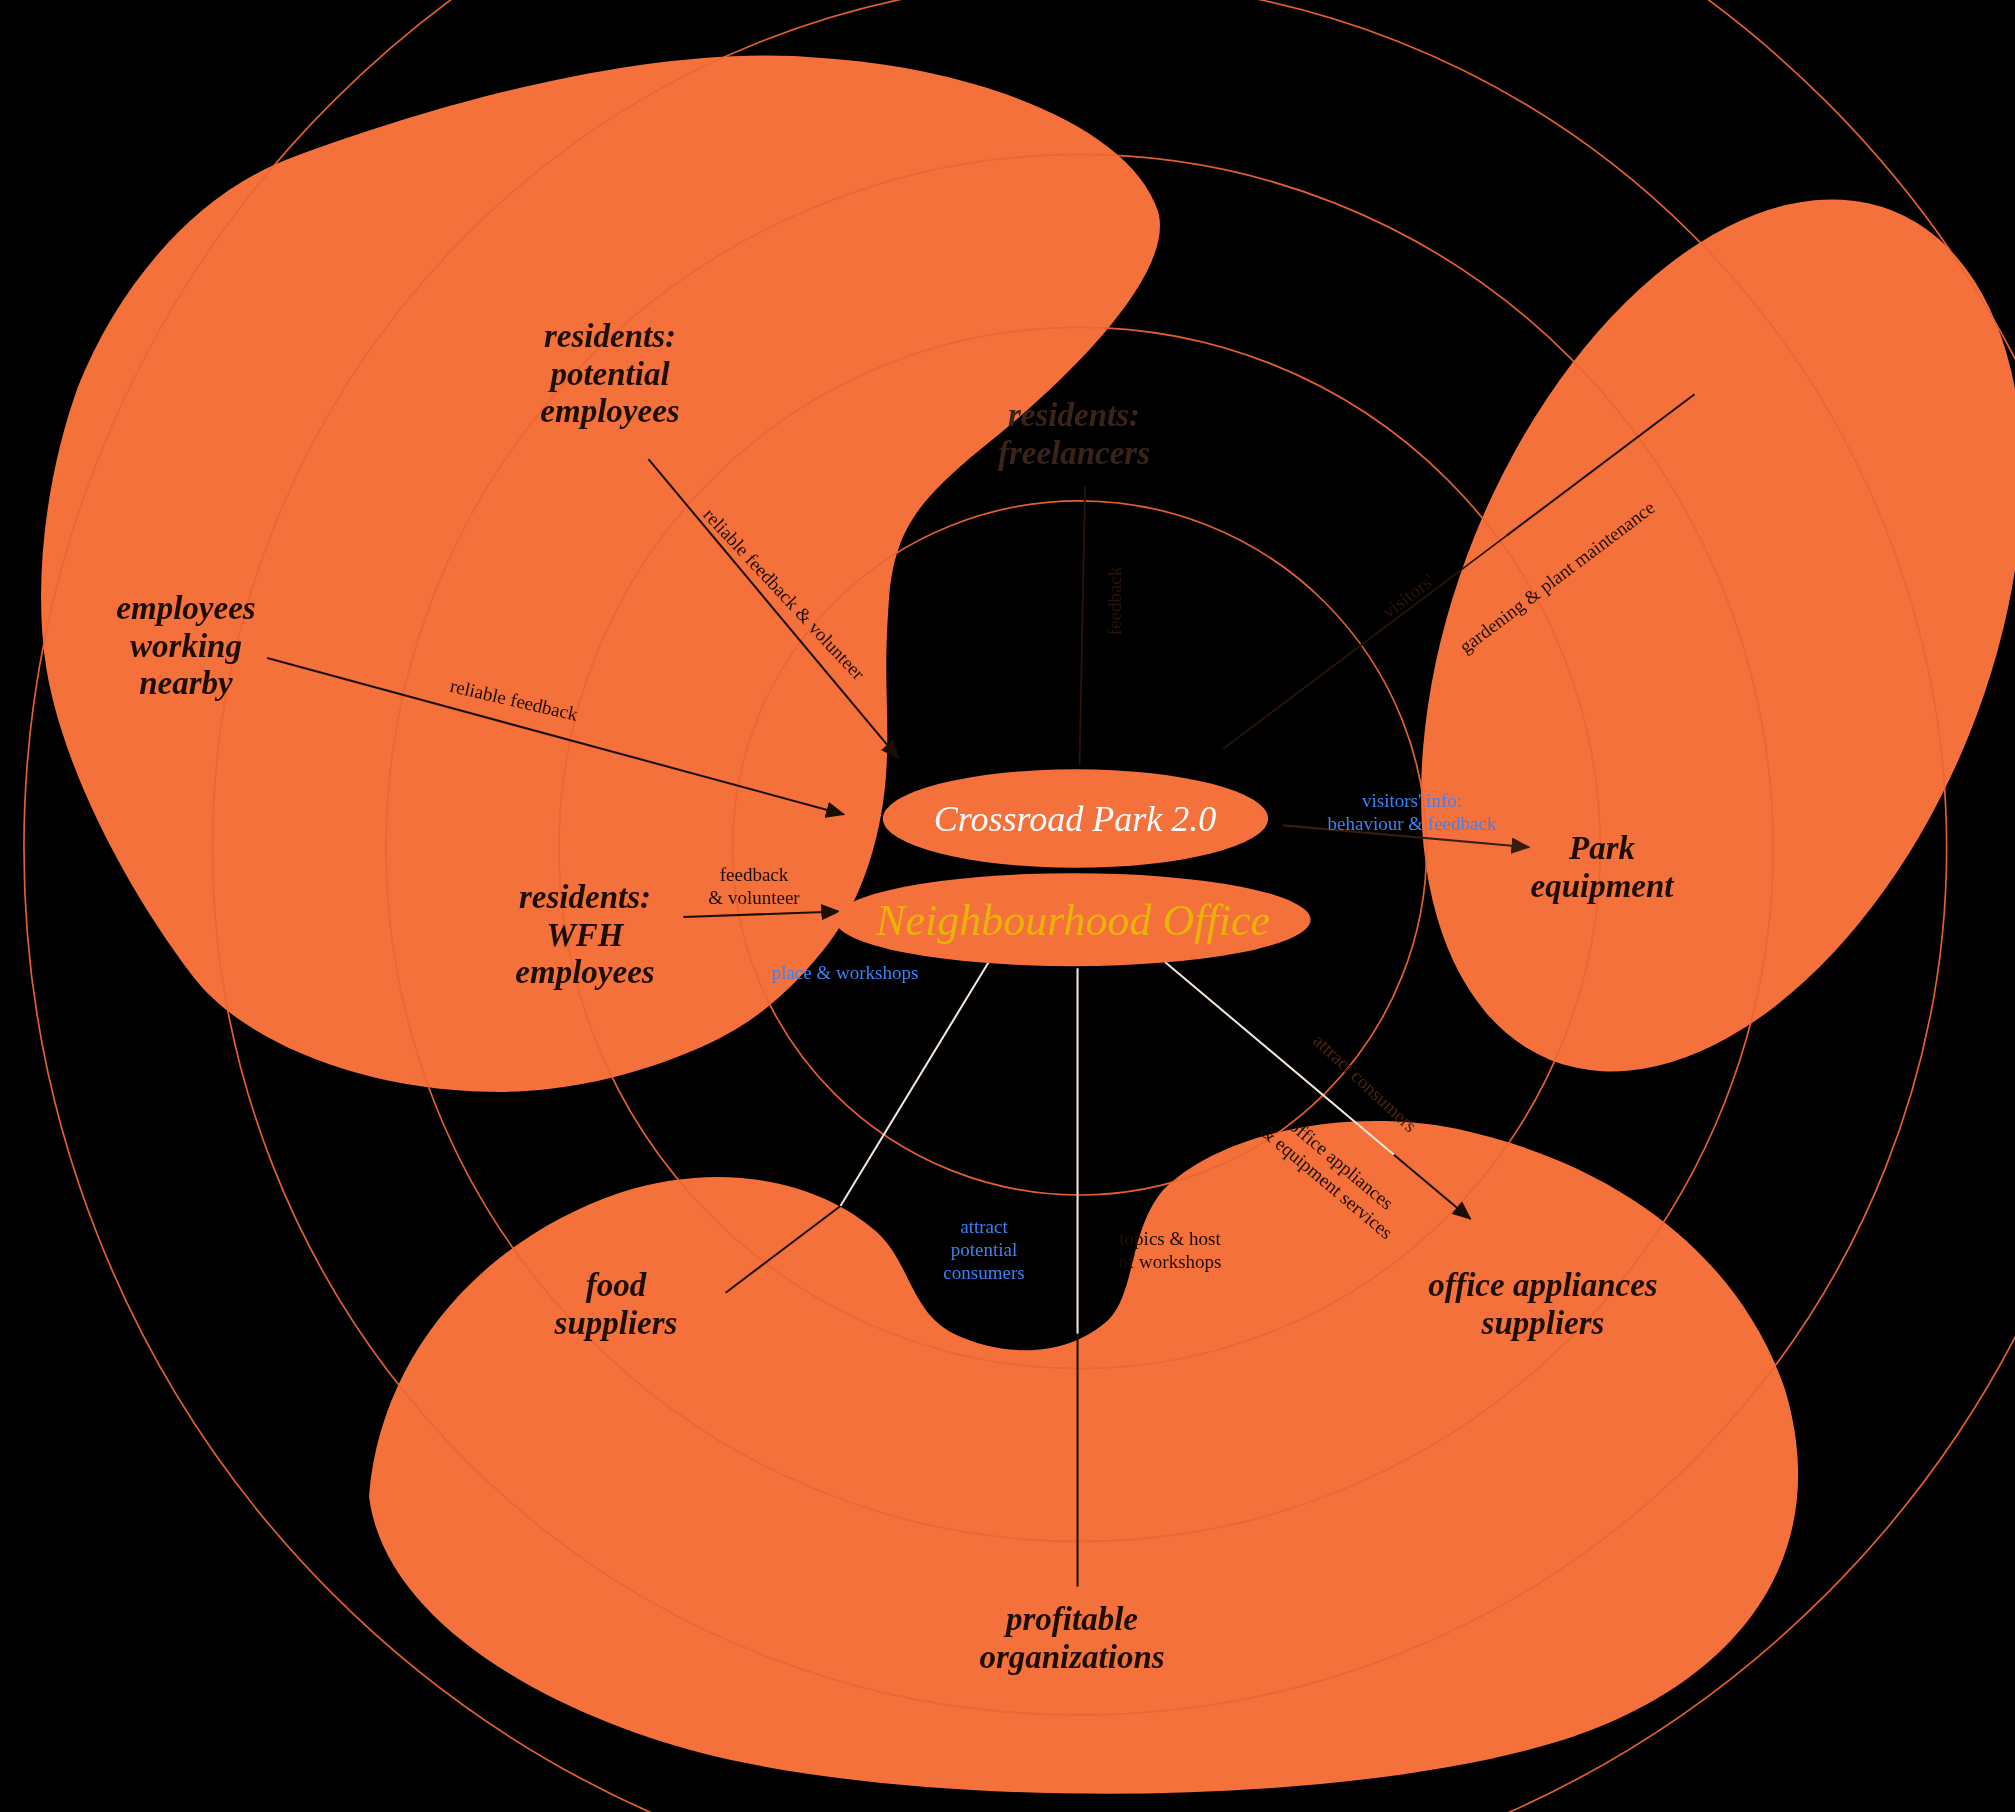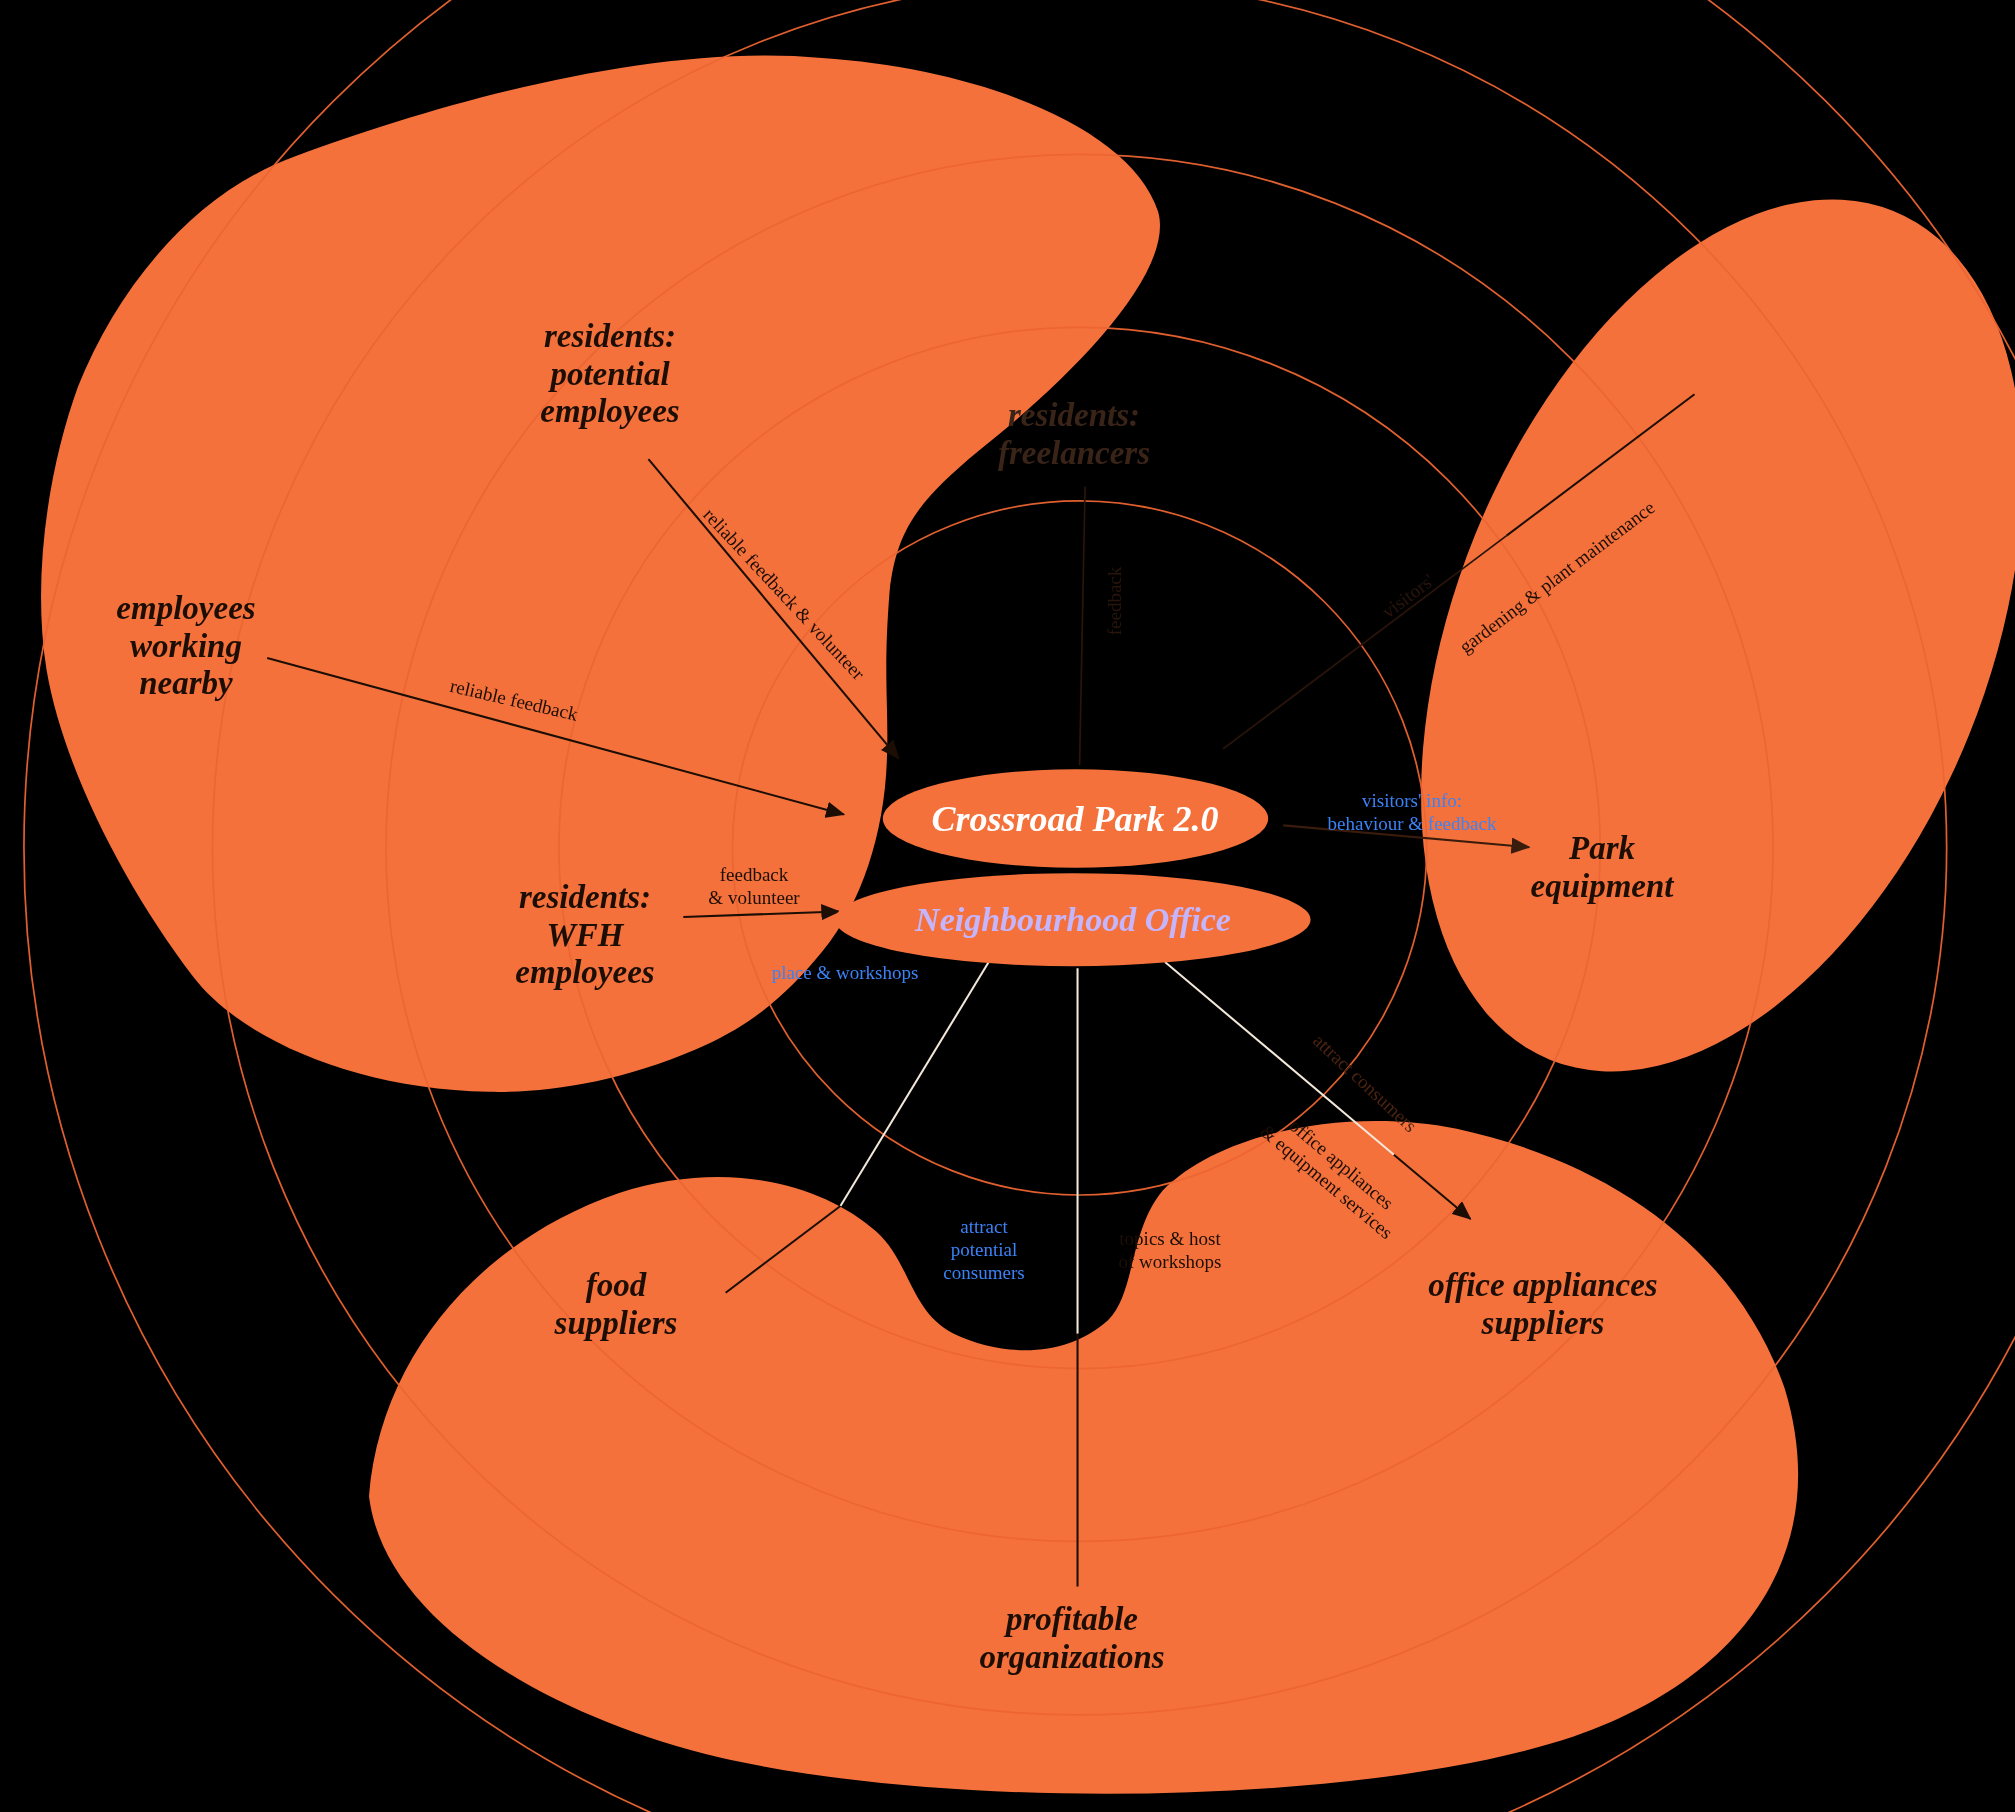--- a/index.html
+++ b/index.html
@@ -14,23 +14,23 @@
     transform:translate(-50%,-50%);
   }
   .rot{transform:translate(-50%,-50%) rotate(var(--r,0deg));}
   .ln{display:block;}
   .node{font-style:italic;font-weight:700;font-size:33px;line-height:1.14;color:#1C0E05;}
   .node.muted{color:#3A2418;}
   .edge{font-size:19px;line-height:1.22;color:#1C0E05;}
   .edge.orange{color:#3b82f6;}
   .edge.faint{color:#2A150A;}
   .edge.semi{color:#4A2410;}
-  .center-label{font-style:italic;font-weight:700;color:#FFFFFF;text-align:center;}
+  .center-label{font-style:italic;font-weight:400;color:#FFFFFF;text-align:center;}
   .center-label.park{font-size:36px;}
-  .center-label.office{font-size:34px;color:#c4b5fd;}
+  .center-label.office{font-size:44px;color:#eab308;}
 </style>
 </head>
 <body>
 
 <div class="canvas">
 
   <svg width="2015" height="1812" viewBox="0 0 2949 2652">
     <defs>
       <marker id="ah-dark" markerUnits="userSpaceOnUse" markerWidth="30" markerHeight="24" refX="26" refY="12" orient="auto">
         <path d="M0,0 L28,12 L0,24 Z" fill="#1C0E05"></path>

